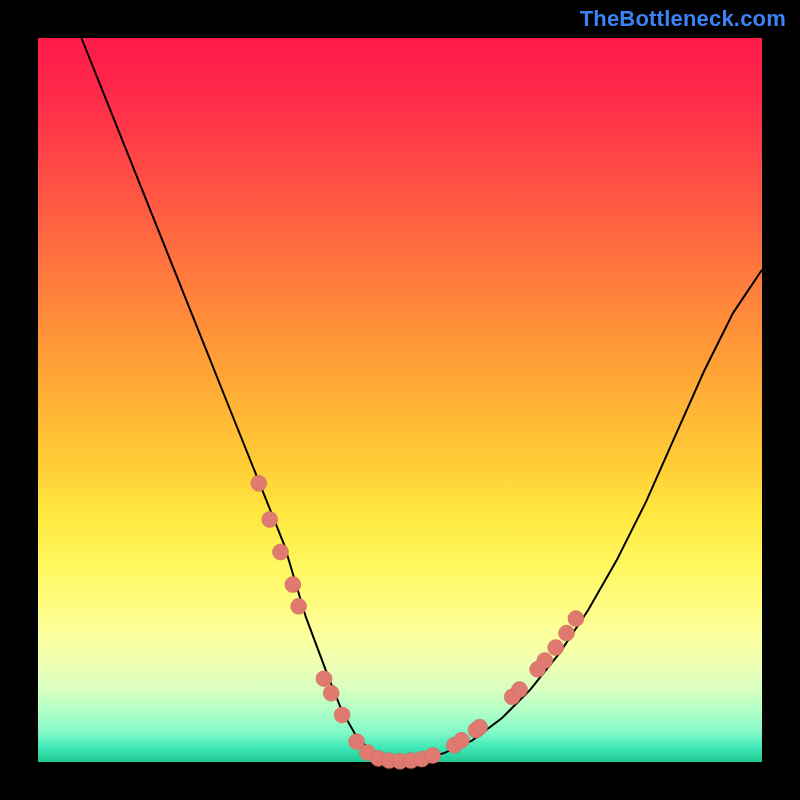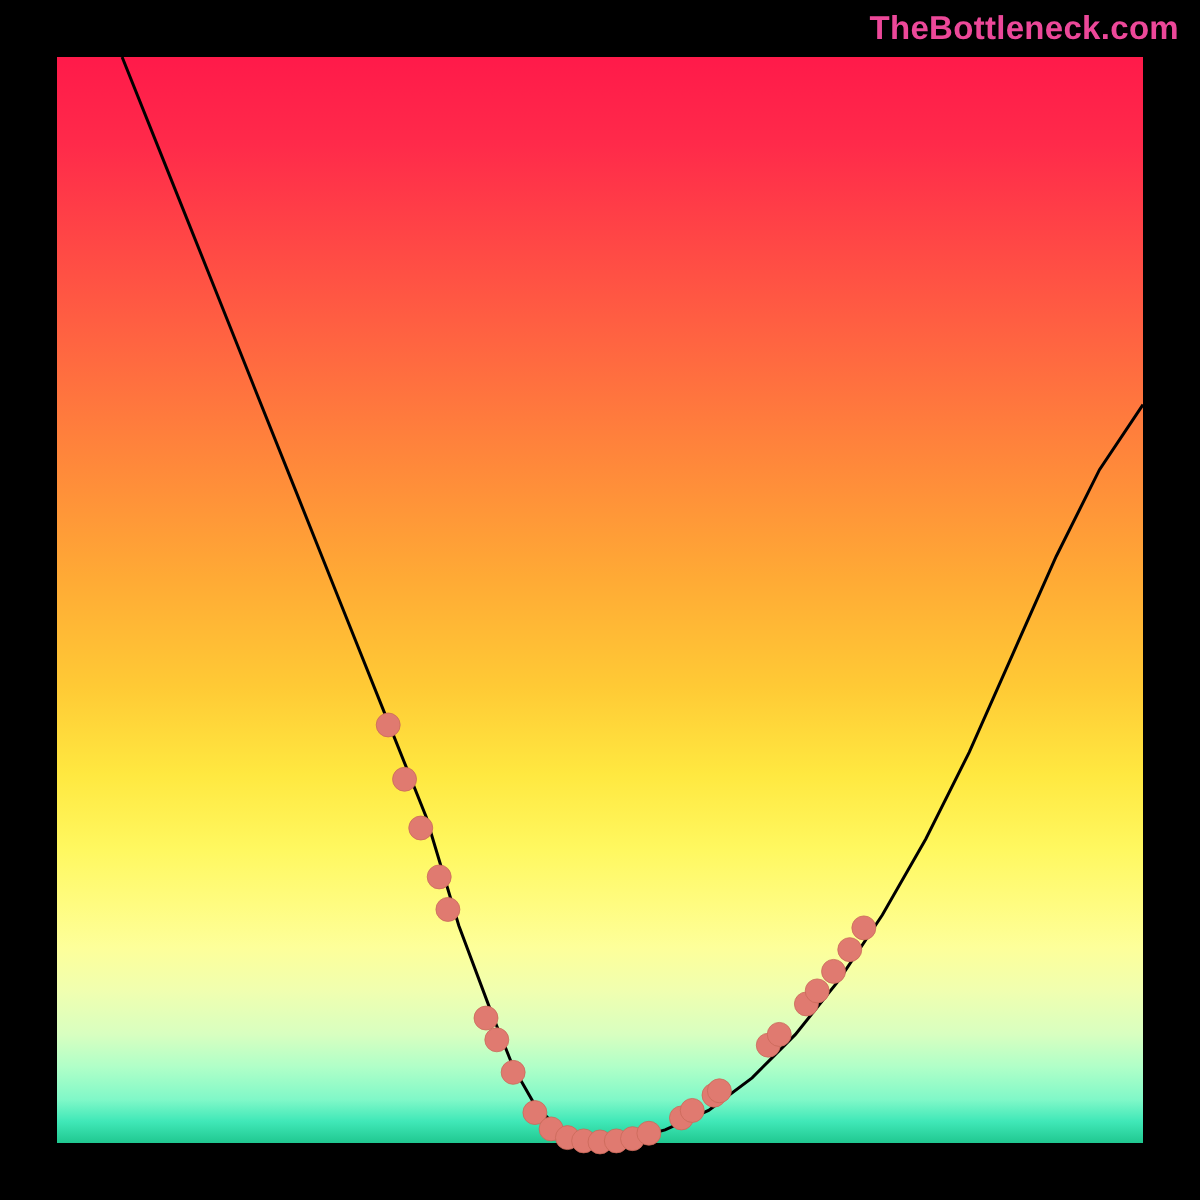--- a/index.html
+++ b/index.html
@@ -47,21 +47,21 @@
       #b0ffc8 93%,
       #80f8c8 96%,
       #40e8b8 98%,
       #20c890 100%
     );
   }
   .watermark {
     position: absolute;
     top: 6px;
     right: 14px;
-    color: #ec4899;
+    color: #3b82f6;
     font-size: 22px;
     font-weight: 600;
     letter-spacing: 0.2px;
     z-index: 10;
   }
   svg.curve {
     position: absolute;
     inset: 0;
     width: 724px;
     height: 724px;

